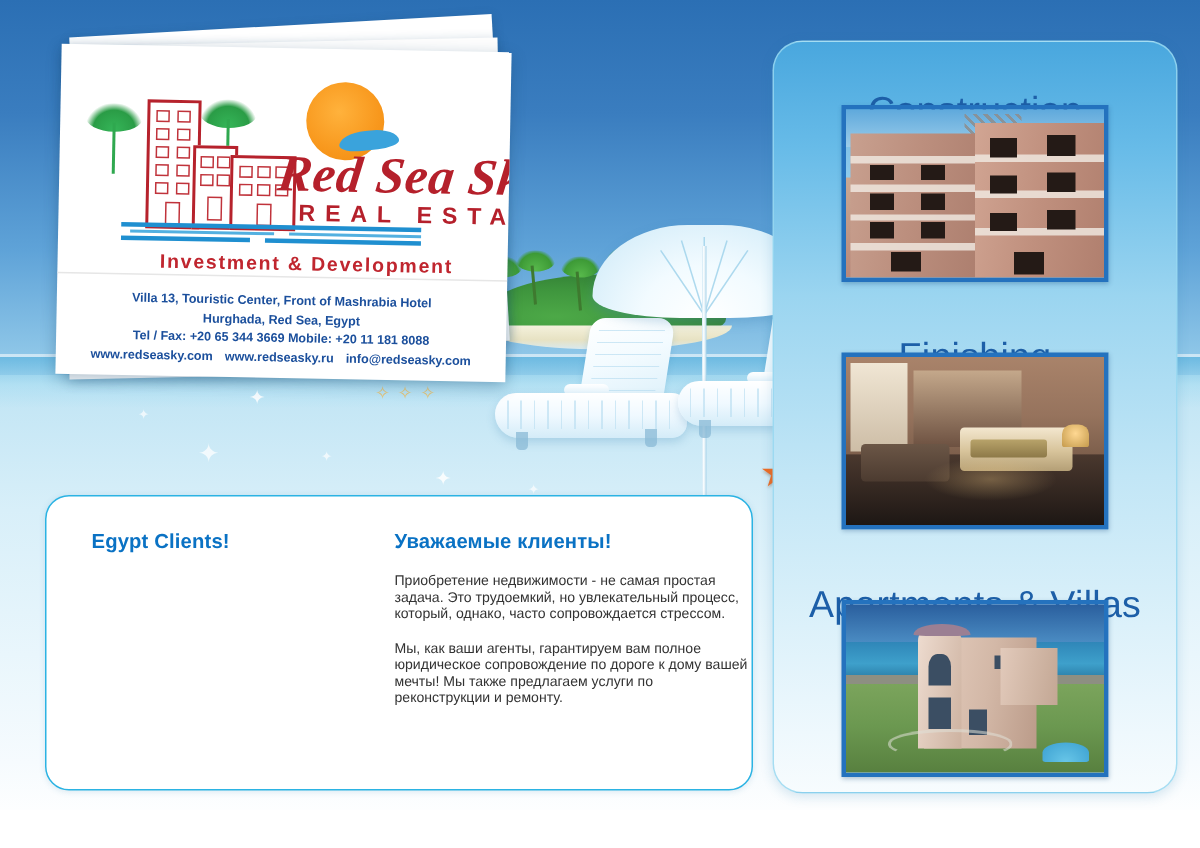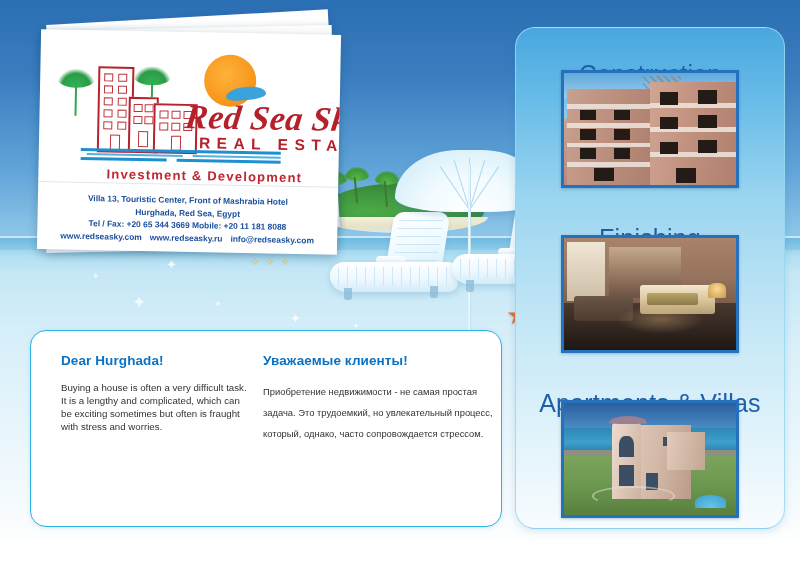--- a/index.html
+++ b/index.html
@@ -201,21 +201,21 @@
   }
   .col{padding:22px 0 0 0;box-sizing:border-box;}
   .col.en{width:222px;padding-left:30px;}
   .col.ru{width:248px;padding-left:10px;}
   .col h3{
     margin:0 0 13px 0;color:#0a72c4;font-size:13.5px;font-weight:700;letter-spacing:.1px;
   }
   .col p{
     margin:0 0 12px 0;color:#333333;font-size:9.7px;line-height:13.1px;
   }
-  .col.ru p{font-size:9.4px;line-height:21px;}
+  .col.ru p{font-size:9.4px;line-height:11px;}
 
   
   .services{
     position:absolute;left:515px;top:27px;width:268px;height:500px;
     border-radius:20px;
     border:1.4px solid rgba(150,215,240,.85);
     background:linear-gradient(180deg,#49a7de 0%,#67bbe8 14%,#9bd5f0 34%,#c2e6f6 58%,#dcf1fa 78%,#eef8fd 92%,#f7fcfe 100%);
     box-shadow:0 2px 8px rgba(40,120,170,.18);
   }
   .svc-title{
@@ -437,26 +437,26 @@
     <div class="contact">
       <span class="line">Villa 13, Touristic Center, Front of Mashrabia Hotel</span>
       <span class="line">Hurghada, Red Sea, Egypt</span>
       <span class="line">Tel / Fax:  +20 65 344 3669   Mobile: +20 11 181 8088</span>
       <span class="line"><span>www.redseasky.com</span><span class="sp"></span><span>www.redseasky.ru</span><span class="sp"></span><span>info@redseasky.com</span></span>
     </div>
   </div>
 
   <div class="text-panel z5">
     <div class="col en">
-      <h3>Dear Hurghada!</h3>
-      <p>Buying a house is often a very difficult task. It is a lengthy and complicated, which can be exciting sometimes but often is fraught with stress and worries.</p>
+      <h3>Egypt Clients!</h3>
     </div>
     <div class="col ru">
       <h3>Уважаемые клиенты!</h3>
       <p>Приобретение недвижимости - не самая простая задача.  Это трудоемкий, но увлекательный процесс, который, однако, часто сопровождается стрессом.</p>
+      <p>Мы, как ваши агенты, гарантируем вам полное юридическое сопровождение по дороге к дому вашей мечты! Мы также предлагаем услуги по реконструкции и ремонту.</p>
     </div>
   </div>
 
   <div class="services z5">
 
     <div class="svc-title t1">Construction</div>
     <div class="photo p1">
       <div class="ph-construction">
         <div class="sky"></div>
         <div class="crane"></div>

